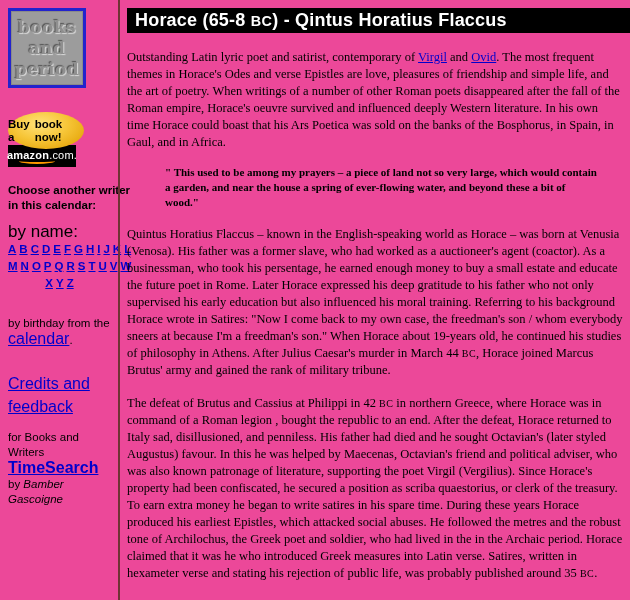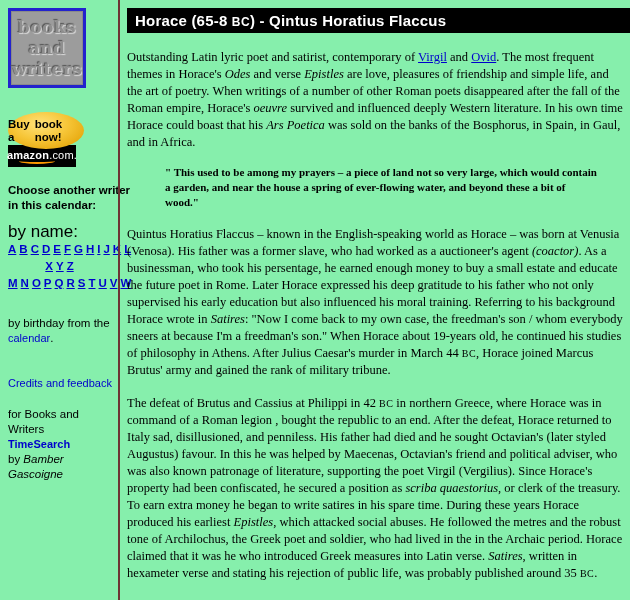--- a/index.html
+++ b/index.html
@@ -1,19 +1,19 @@
 <!DOCTYPE html>
 <html><head>
 <meta charset="utf-8">
 <style>
   * { box-sizing: border-box; margin: 0; padding: 0; }
   html, body { width: 630px; height: 600px; overflow: hidden; background: #fff; }
   body { font-family: "Liberation Sans", sans-serif; position: relative; }
 
-  .page { position: absolute; inset: 0; width: 630px; height: 600px; background: #86efac; }
+  .page { position: absolute; inset: 0; width: 630px; height: 600px; background: #ec4899; }
 
   
   .sidebar { position: absolute; left: 0; top: 0; width: 118px; height: 600px; padding: 8px 4px 0 8px; }
 
   .logo { display: block; width: 78px; height: 80px; background: #9c9c9c; border: 3px solid #2323cd;
           box-shadow: inset 0 0 0 1px #8a8a8a; text-decoration: none; cursor: pointer;
           display: flex; flex-direction: column; align-items: center; justify-content: center; }
   .logo-line { font-family: "DejaVu Serif", serif; font-weight: bold; font-size: 17px; line-height: 21px;
                color: #8f8f8f; letter-spacing: 0.5px;
                text-shadow: 1px 1px 1px #d9d9d9, -1px -1px 1px #565656; }
@@ -29,51 +29,51 @@
   .am-bar b { font-weight: bold; }
   .am-smile { position: absolute; left: 11px; bottom: 3px; width: 36px; height: 6px;
               border-bottom: 2px solid #ff9900; border-radius: 0 0 100% 100%; }
 
   .sb-heading { margin-top: 16px; font-weight: bold; font-size: 11.5px; line-height: 15px; color: #000; white-space: nowrap; }
   .sb-byname { margin-top: 11px; font-size: 17px; line-height: 15px; color: #000; }
   .letters { margin-top: 1px; }
   .letters .row { white-space: nowrap; line-height: 16px; text-align: center; }
   .letter-link { font-weight: bold; font-size: 11.5px; color: #0000cc; text-decoration: underline; margin-right: 3px; cursor: pointer; }
   .sb-text { margin-top: 25px; font-size: 11.5px; line-height: 15px; color: #000; }
-  .sb-link { font-size: 11px; color: #0000cc; cursor: pointer; }
+  .sb-link { font-size: 16px; color: #0000cc; text-decoration: underline; cursor: pointer; }
   .sb-credits { margin-top: 24px; line-height: 23px; }
   .ts-block { margin-top: 12px; font-size: 11.5px; line-height: 15px; color: #000; }
   .ts-block .bold { font-weight: bold; }
 
   
   .divider { position: absolute; left: 118px; top: 0; width: 2px; height: 600px; background: #6e3434; }
 
   
   .content { position: absolute; left: 127px; top: 0; width: 503px; height: 600px; }
   .titlebar { margin-top: 8px; width: 503px; height: 25px; background: #000; color: #fff;
-              font-size: 15px; font-weight: bold; line-height: 25px; padding-left: 8px;
+              font-size: 18px; font-weight: bold; line-height: 25px; padding-left: 8px;
               font-family: "Liberation Sans", sans-serif; letter-spacing: 0.2px; }
   .article { width: 496px; font-family: "Liberation Serif", serif; color: #000; }
   .para { font-size: 12.5px; line-height: 17px; margin-top: 16px; }
   .quote { font-size: 11px; line-height: 15px; font-weight: bold; margin: 14px 26px 14px 38px; }
-  .i { font-style: italic; }
+  .i { }
   .sc { font-size: 80%; letter-spacing: 0.4px; }
   .body-link { color: #0000cc; text-decoration: underline; cursor: pointer; }
 </style>
 </head>
 <body>
 
 <div class="page">
 
   <aside class="sidebar">
 
     <div class="logo">
       <div class="logo-line">books</div>
       <div class="logo-line">and</div>
-      <div class="logo-line">writers</div>
+      <div class="logo-line">period</div>
     </div>
 
     <a class="amazon">
       <div class="am-oval">
         <span>Buy a</span>
         <span>book now!</span>
       </div>
       <div class="am-bar">
         <span><b>amazon</b><span>.com.</span></span>
         <span class="am-smile"></span>
@@ -82,22 +82,22 @@
 
     <div class="sb-heading">
       <div>Choose another writer</div>
       <div>in this calendar:</div>
     </div>
 
     <div class="sb-byname">by name:</div>
 
     <div class="letters">
         <div class="row"><a class="letter-link">A</a><a class="letter-link">B</a><a class="letter-link">C</a><a class="letter-link">D</a><a class="letter-link">E</a><a class="letter-link">F</a><a class="letter-link">G</a><a class="letter-link">H</a><a class="letter-link">I</a><a class="letter-link">J</a><a class="letter-link">K</a><a class="letter-link">L</a></div>
+        <div class="row"><a class="letter-link">M</a><a class="letter-link">N</a><a class="letter-link">O</a><a class="letter-link">P</a><a class="letter-link">Q</a><a class="letter-link">R</a><a class="letter-link">S</a><a class="letter-link">T</a><a class="letter-link">U</a><a class="letter-link">V</a><a class="letter-link">W</a></div>
         <div class="row"><a class="letter-link">X</a><a class="letter-link">Y</a><a class="letter-link">Z</a></div>
-        <div class="row"><a class="letter-link">M</a><a class="letter-link">N</a><a class="letter-link">O</a><a class="letter-link">P</a><a class="letter-link">Q</a><a class="letter-link">R</a><a class="letter-link">S</a><a class="letter-link">T</a><a class="letter-link">U</a><a class="letter-link">V</a><a class="letter-link">W</a></div>
       </div>
 
     <div class="sb-text">
       <div>by birthday from the</div>
       <div><a class="sb-link">calendar</a><span>.</span></div>
     </div>
 
     <div class="sb-credits">
       <a class="sb-link">Credits and feedback</a>
     </div>

